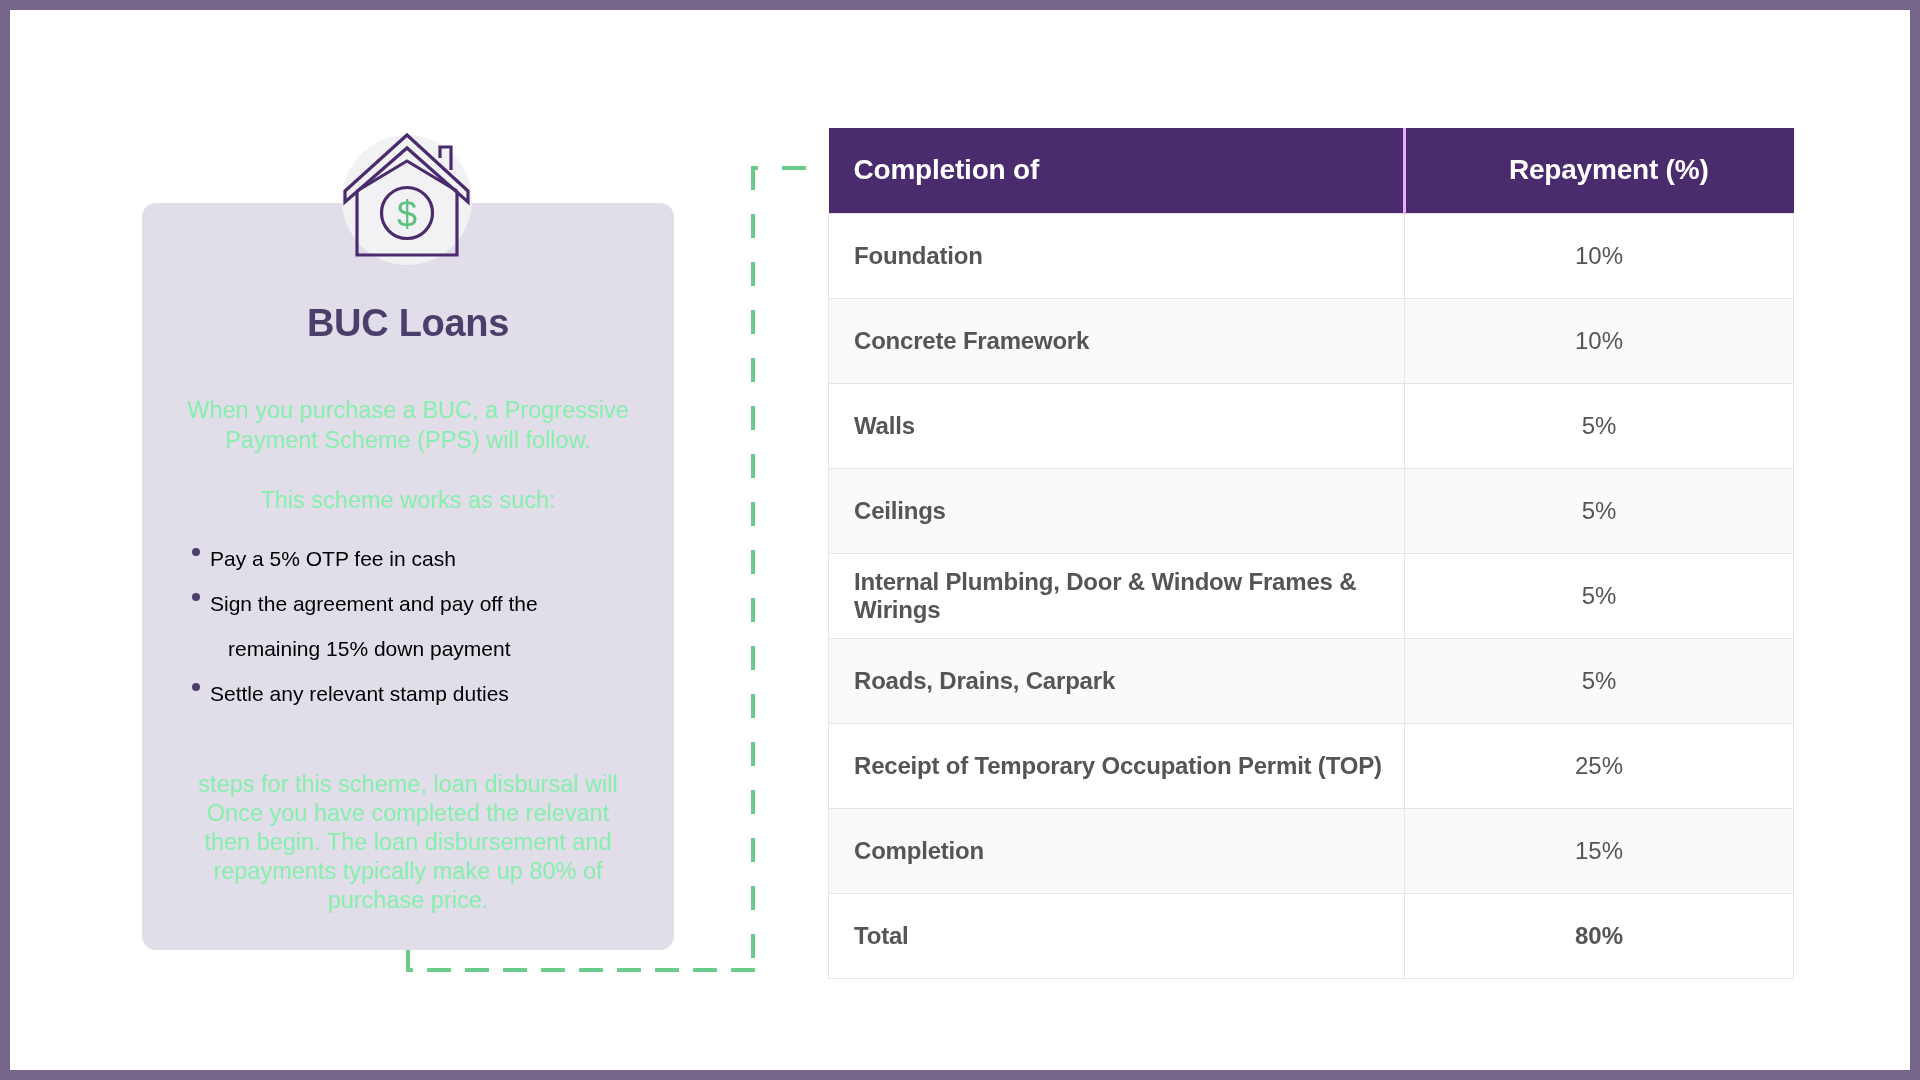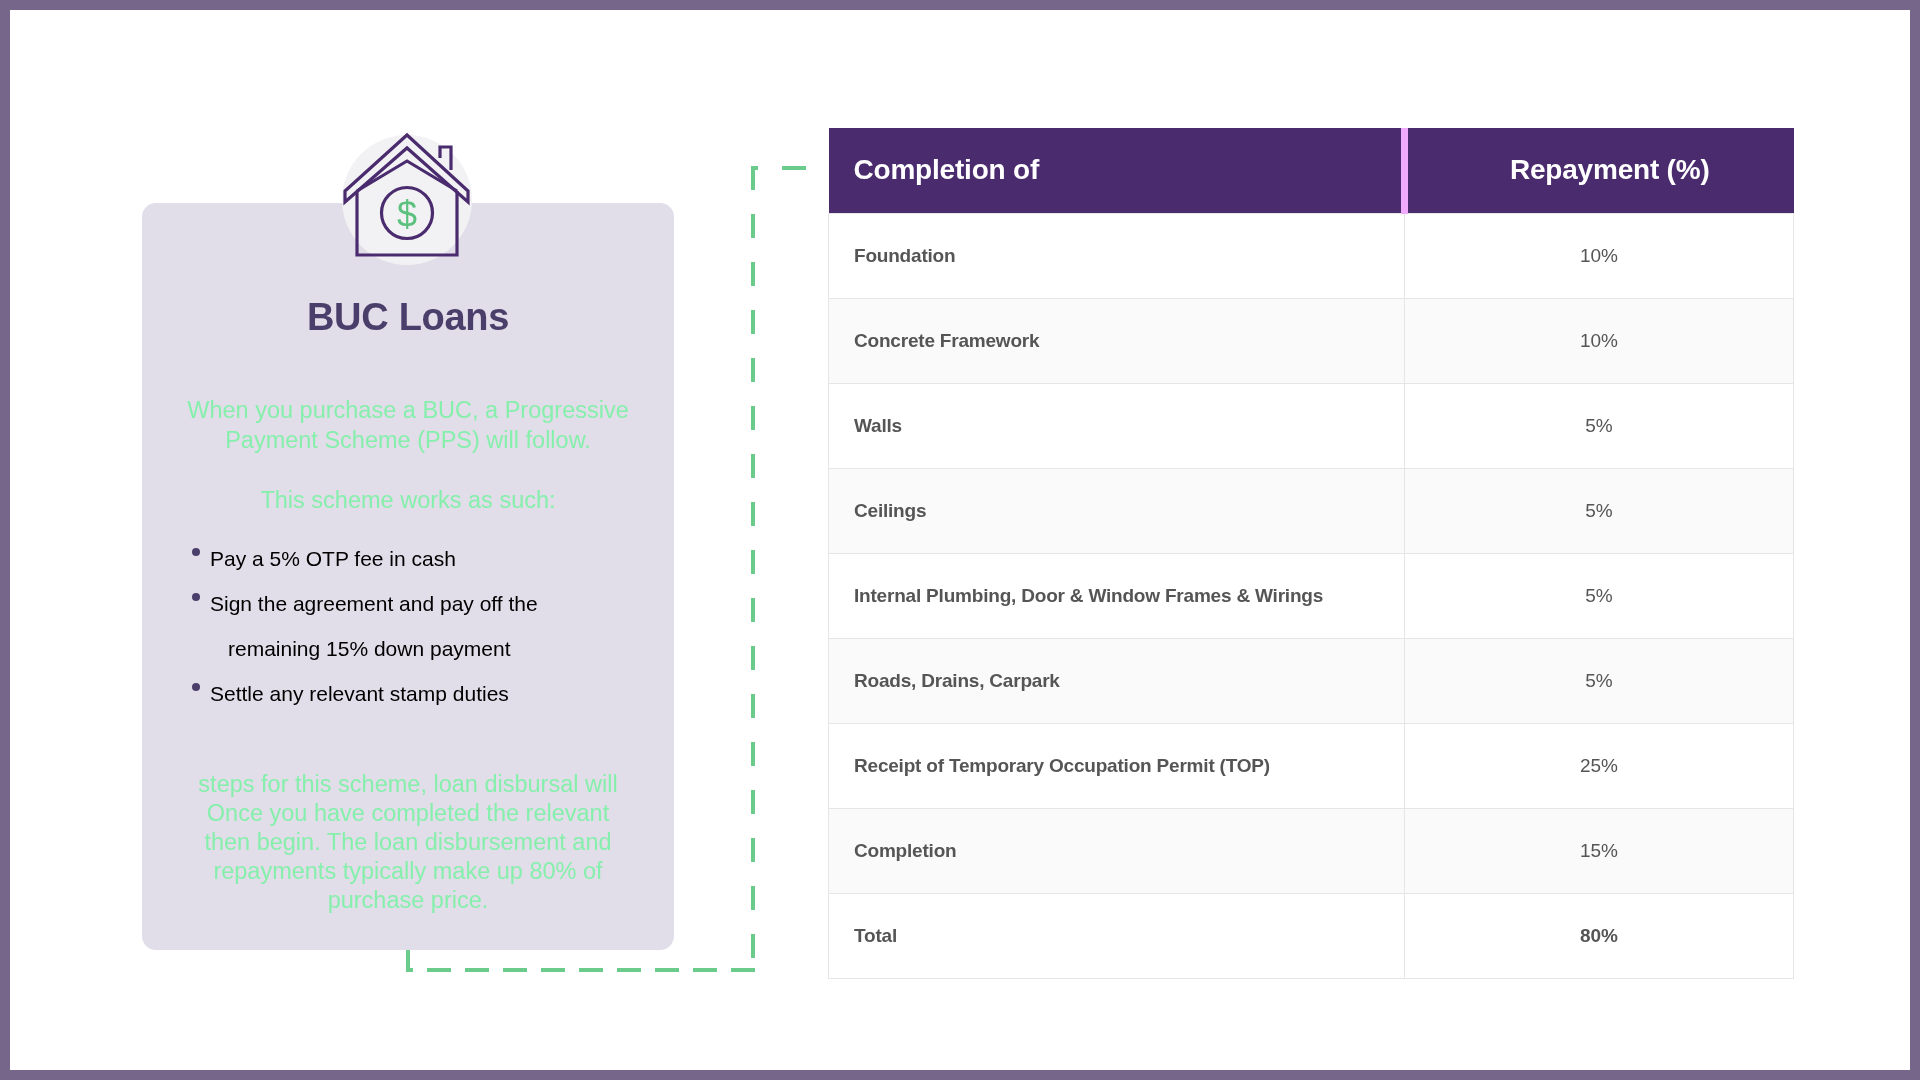--- a/index.html
+++ b/index.html
@@ -10,21 +10,21 @@
       background: #ffffff;
     }
 
     
     .card {
       position: absolute; left: 142px; top: 203px; width: 532px; height: 747px;
       background: #e1dee9; border-radius: 14px;
     }
     .icon-wrap { position: absolute; left: 330px; top: 120px; width: 160px; height: 150px; }
     .card-title {
-      position: absolute; left: 142px; top: 294px; width: 532px; text-align: center;
+      position: absolute; left: 142px; top: 300px; width: 532px; text-align: center;
       font-size: 38px; font-weight: 700; color: #4a3f6b; line-height: 46px;
       letter-spacing: -0.3px;
     }
     .para {
       position: absolute; left: 162px; width: 492px; text-align: center;
       font-size: 23.5px; color: #86efac; line-height: 29.5px;
     }
     .p1 { top: 396px; }
     .p2 { top: 486px; }
     .bullets { position: absolute; left: 190px; top: 536px; width: 440px; list-style: none; }
@@ -57,23 +57,23 @@
 
     
     .table {
       position: absolute; left: 828px; top: 128px; width: 965px;
       border-collapse: collapse; table-layout: fixed;
     }
     .table th {
       background: #4a2b6e; color: #ffffff; height: 85px; font-size: 28px; font-weight: 700;
       text-align: left; padding-left: 25px; letter-spacing: -0.2px;
     }
-    .table th.col-r { text-align: center; padding-left: 18px; border-left: 7px solid #f0abfc; margin-top: 24px; }
+    .table th.col-r { text-align: center; padding-left: 18px; border-left: 3px solid #f0abfc; margin-top: 24px; }
     .table td {
-      height: 85px; border: 1px solid #e6e6e6; font-size: 19px; color: #555555;
+      height: 85px; border: 1px solid #e6e6e6; font-size: 24px; color: #555555;
     }
     .table td.lbl { padding-left: 25px; font-weight: 700; letter-spacing: -0.2px; }
     .table td.val { text-align: center; margin-left: 33px; }
     .table tr:nth-child(even) td { background: #fafafa; }
     .table tr:nth-child(odd) td { background: #ffffff; }
     .table td.bold { font-weight: 700; }
     .col-l { width: 576px; }
     .col-r { width: 389px; }
   </style>
 </head>

